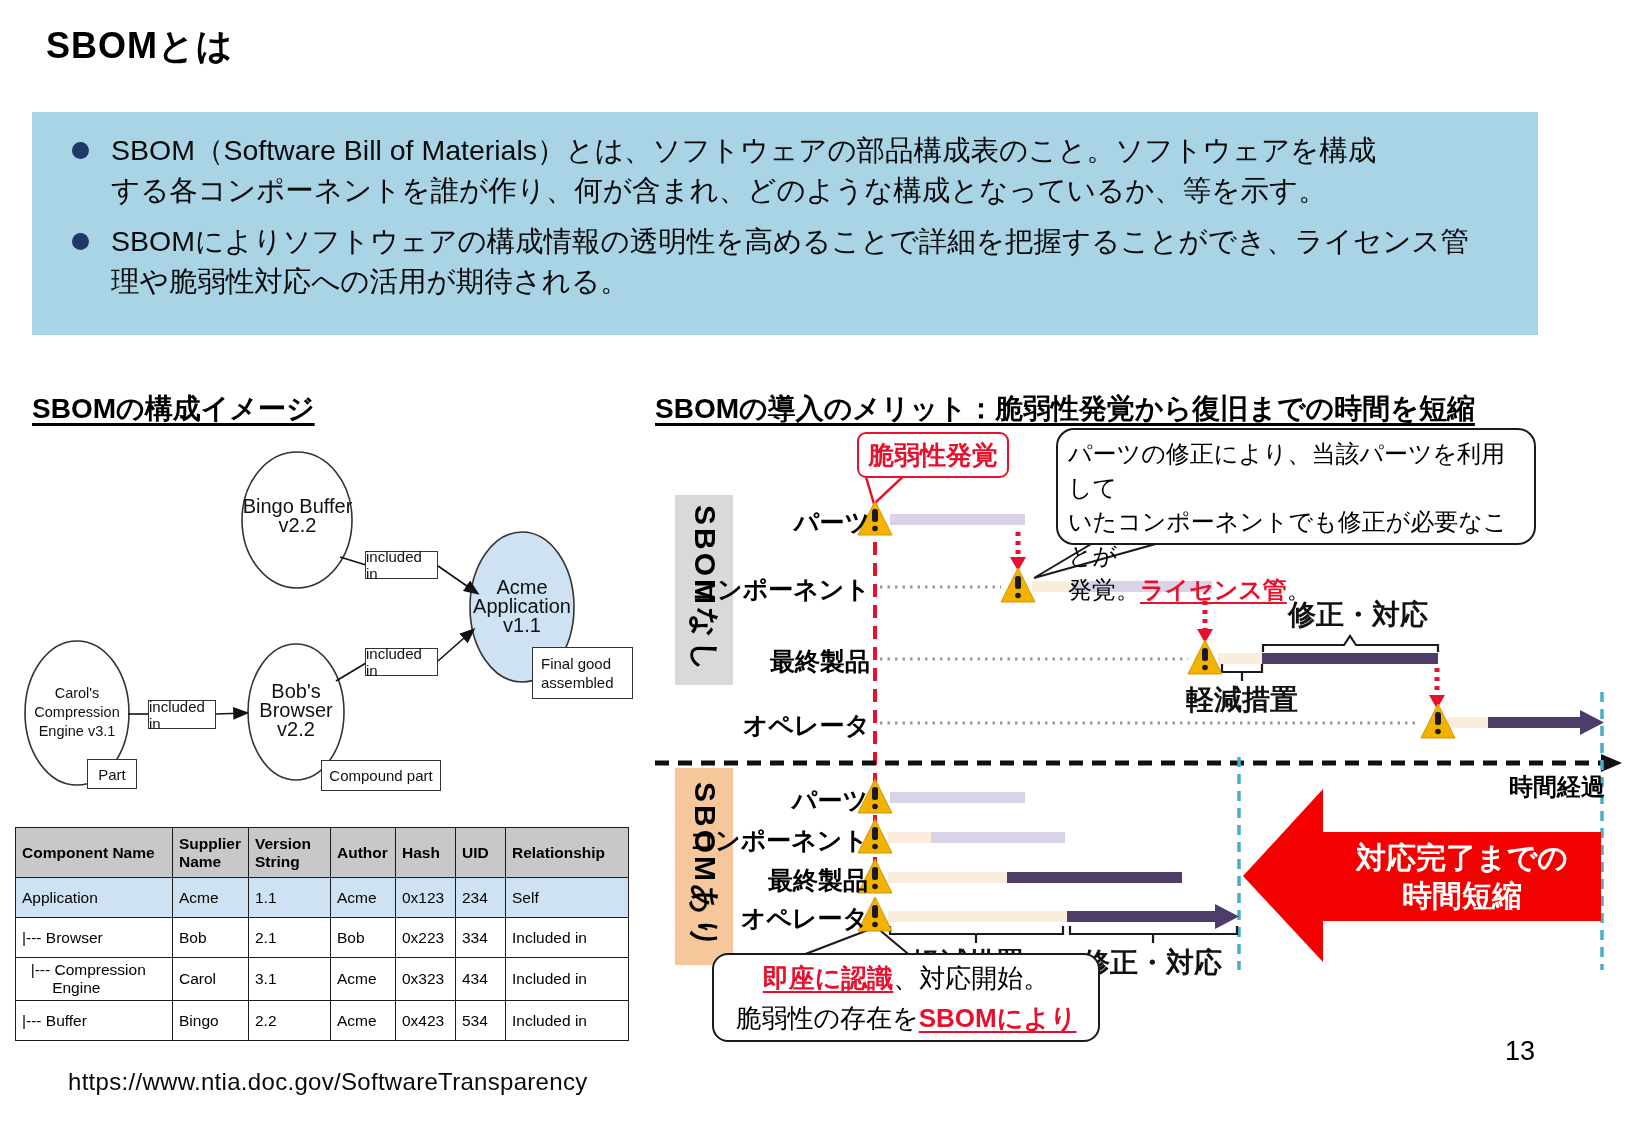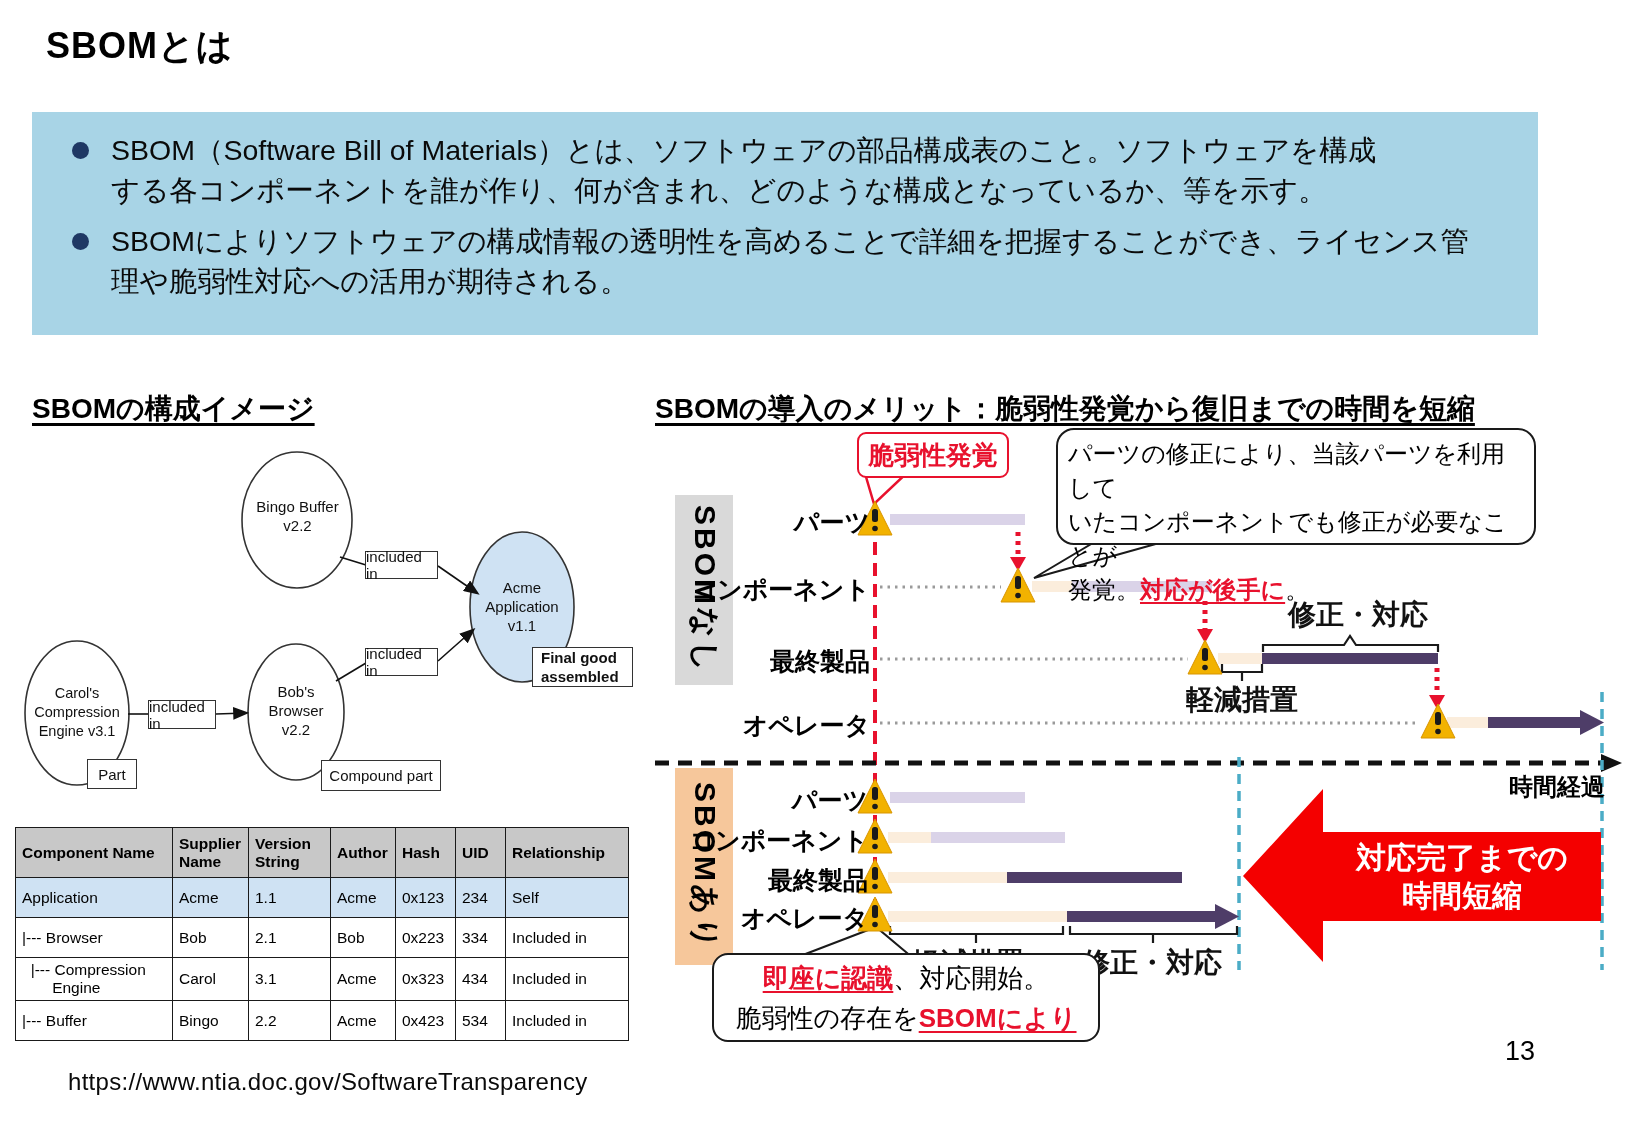--- a/index.html
+++ b/index.html
@@ -13,21 +13,21 @@
   .title { left:46px; top:22px; font-size:36px; font-weight:bold; letter-spacing:1px; }
   .summary { left:32px; top:112px; width:1506px; height:223px; background:#A8D4E6; padding:18px 20px 0 40px; }
   .bullet-row { display:flex; gap:22px; margin-bottom:11px; }
   .dot { width:17px; height:17px; border-radius:50%; background:#1F3864; margin-top:12px; flex:none; }
   .btxt { font-size:28.5px; line-height:40px; white-space:pre-line; color:#0a0a0a; }
   .sec-h { font-size:28px; font-weight:bold; text-decoration:underline; text-decoration-thickness:2.5px; text-underline-offset:5px; }
   .h-left { left:32px; top:390px; }
   .h-right { left:655px; top:390px; }
 
   
-  .nodelab { position:absolute; text-align:center; font-size:15px; line-height:19px; white-space:pre-line; color:#111; }
+  .nodelab { position:absolute; text-align:center; font-size:20px; line-height:19px; white-space:pre-line; color:#111; }
   .diagbox { position:absolute; background:#fff; border:1.5px solid #333; display:flex; align-items:center; justify-content:center; font-size:15px; color:#111; }
   .diagbox.multiline { white-space:pre-line; line-height:19px; text-align:left; padding-left:8px; justify-content:flex-start; }
 
   
   .sbom-table { position:absolute; left:15px; top:827px; width:613px; border-collapse:collapse; table-layout:fixed; }
   .sbom-table th, .sbom-table td { border:1.5px solid #1a1a1a; padding:3px 6px; font-size:15.5px; text-align:left; vertical-align:middle; }
   .sbom-table th { background:#C8C8C8; font-weight:bold; height:50px; vertical-align:middle; }
   .sbom-table td { height:40px; white-space:pre-wrap; }
   .sbom-table tbody tr:first-child td { background:#CFE2F3; }
 
@@ -100,21 +100,21 @@
 Compression
 Engine v3.1</div>
   <div class="nodelab" style="left:252px;top:682px;width:88px;">Bob's
 Browser
 v2.2</div>
   <div class="diagbox" style="left:365px;top:551px;width:73px;height:28px;">included in</div>
   <div class="diagbox" style="left:365px;top:648px;width:73px;height:28px;">included in</div>
   <div class="diagbox" style="left:148px;top:700px;width:68px;height:29px;">included in</div>
   <div class="diagbox" style="left:87px;top:759px;width:50px;height:30px;">Part</div>
   <div class="diagbox" style="left:321px;top:760px;width:120px;height:31px;">Compound part</div>
-  <div class="diagbox multiline" style="left:532px;top:647px;width:101px;height:40px;font-weight:bold;">Final good
+  <div class="diagbox multiline" style="left:532px;top:647px;width:101px;height:52px;">Final good
 assembled</div>
 
   <table class="sbom-table">
     <colgroup>
       <col style="width:157px">
         <col style="width:76px">
         <col style="width:82px">
         <col style="width:65px">
       <col style="width:60px">
         <col style="width:50px">
@@ -254,21 +254,21 @@
 
   <div class="rowlab" style="left:683px;top:784px;">パーツ</div>
   <div class="rowlab" style="left:683px;top:824px;">コンポーネント</div>
   <div class="rowlab" style="left:683px;top:864px;">最終製品</div>
   <div class="rowlab" style="left:683px;top:902px;">オペレータ</div>
 
   <div class="abs vuln-badge">脆弱性発覚</div>
 
   <div class="abs callout-top"><span>パーツの修正により、当該パーツを利用して
 いたコンポーネントでも修正が必要なことが
-発覚。</span><span class="hl-red">対応が後手に</span><span>。</span></div>
+発覚。</span><span class="hl-red">ライセンス管</span><span>。</span></div>
 
   <div class="plainlab" style="left:1283px;top:596px;width:150px;">修正・対応</div>
   <div class="plainlab" style="left:1167px;top:681px;width:150px;">軽減措置</div>
   <div class="abs axis-lab">時間経過</div>
   <div class="abs reduction-text">対応完了までの
 時間短縮</div>
   <div class="plainlab" style="left:898px;top:944px;width:140px;">軽減措置</div>
   <div class="plainlab" style="left:1078px;top:944px;width:148px;">修正・対応</div>
 
   <div class="abs callout-bottom">

